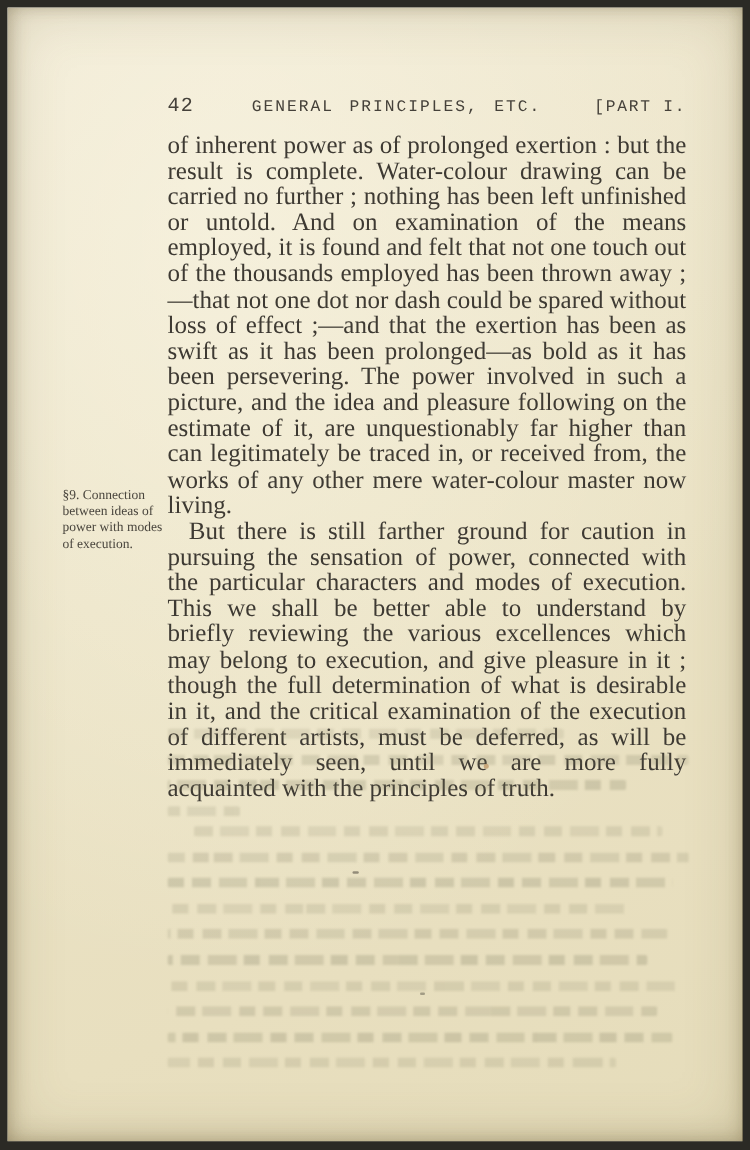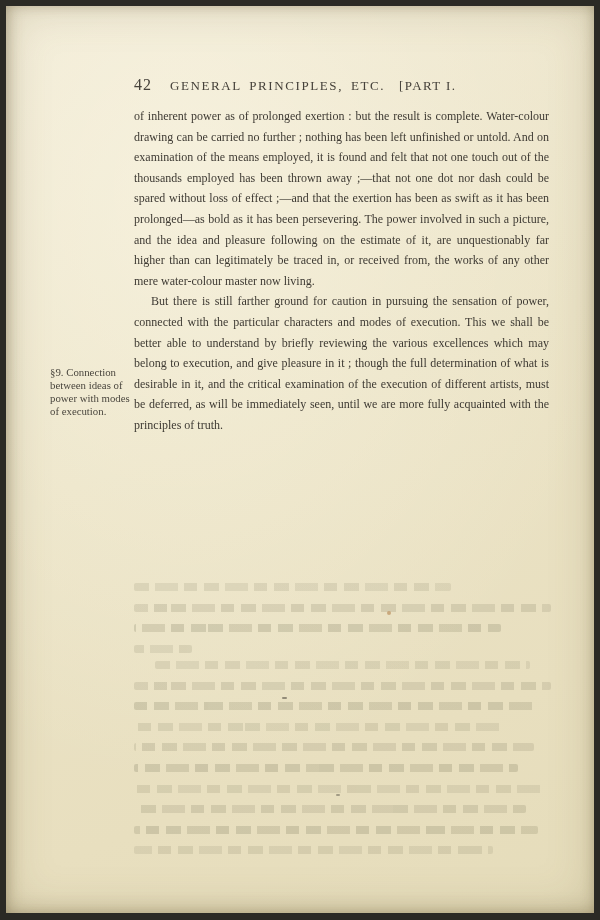--- a/index.html
+++ b/index.html
@@ -23,52 +23,53 @@
     box-shadow:
       inset 0 0 46px rgba(110,95,55,0.22),
       inset 10px 0 16px -8px rgba(95,80,45,0.30),
       inset -8px 0 14px -8px rgba(95,80,45,0.22),
       inset 0 -10px 18px -8px rgba(95,80,45,0.25),
       inset 0 8px 14px -8px rgba(95,80,45,0.18);
   }
   .running-head {
     position: absolute;
     left: 128px; top: 70px; width: 415px;
-    display: flex; align-items: baseline; justify-content: flex-start;
+    display: flex; align-items: baseline; justify-content: space-between;
     color: #45413a;
+    font-family: Liberation Mono, monospace;
   }
   .page-number {
     font-size: 16px;
     letter-spacing: 1px;
   }
   .head-title {
     font-size: 13px;
     letter-spacing: 1.6px;
     word-spacing: 3px;
     transform: translateX(-14px);
     margin-left: 32px;
   }
   .head-part {
     font-size: 13px;
     letter-spacing: 1.4px;
   }
   .body-text {
     position: absolute;
     left: 128px; top: 100px; width: 415px;
-    font-size: 12px;
+    font-size: 20px;
     line-height: 20.6px;
     color: #3e3a33;
     text-align: justify;
     text-justify: inter-word;
   }
   .body-text p { margin: 0; }
   .body-text p.indented { text-indent: 17px; }
   .margin-note {
     position: absolute;
-    left: 44px; top: 360px; width: 88px;
+    left: 44px; top: 384px; width: 88px;
     font-size: 10.8px;
     line-height: 13px;
     color: #4a463e;
     text-align: left;
   }
   
   .ghost-block {
     position: absolute;
     left: 128px; width: 417px;
     filter: blur(0.7px);

